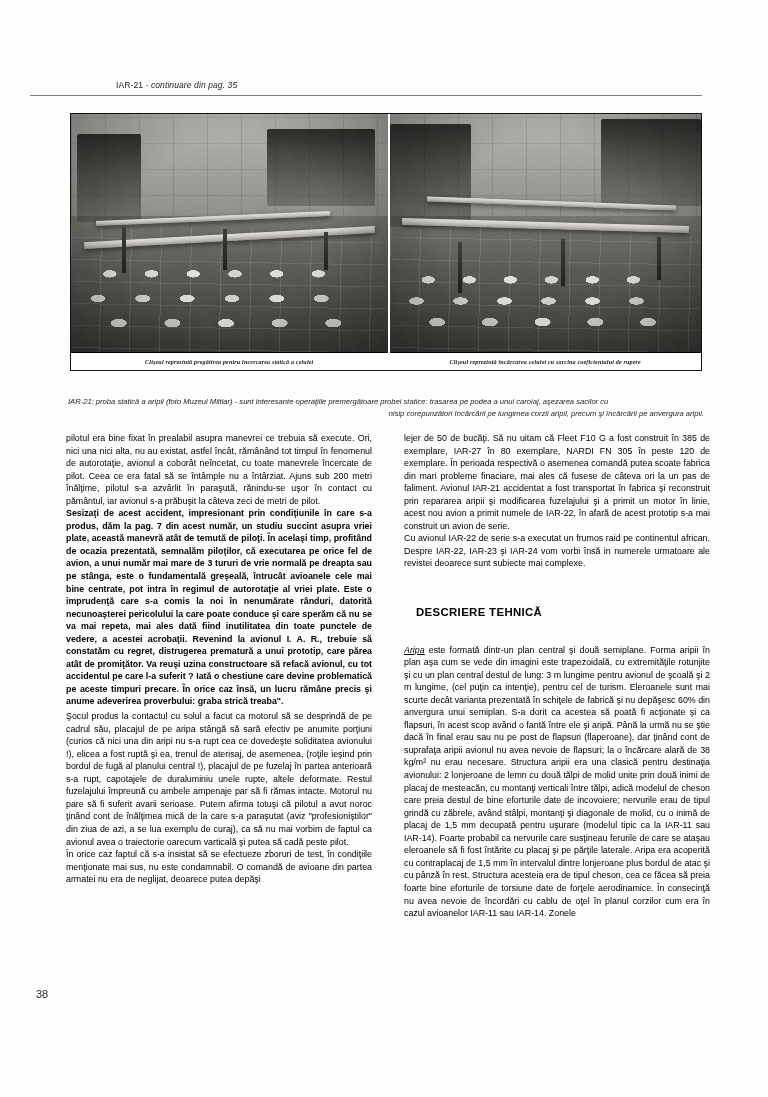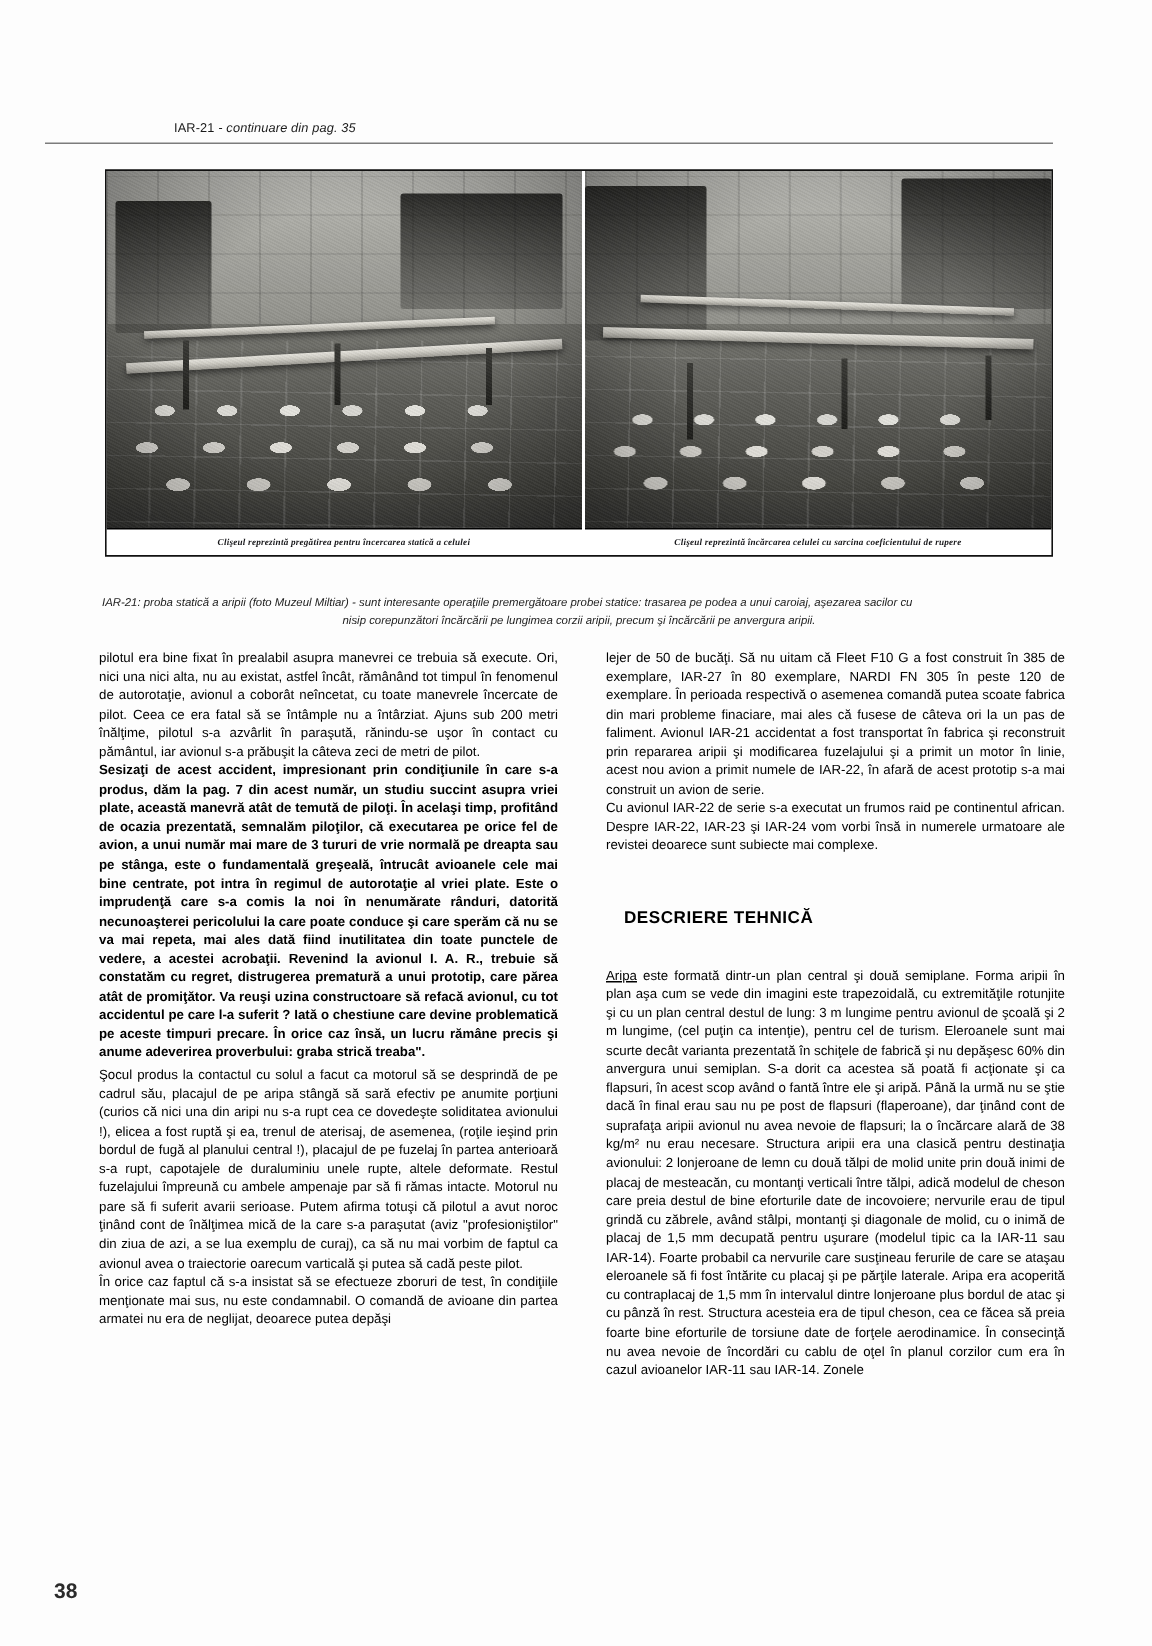--- a/index.html
+++ b/index.html
@@ -166,21 +166,21 @@
     left: 68px;
     top: 396px;
     width: 636px;
     font-size: 7.6px;
     font-style: italic;
     line-height: 11.6px;
     color: #1d1d1d;
     text-align: center;
   }
   .fig-caption .l1 { display: block; text-align: left; }
-  .fig-caption .l2 { display: block; text-align: center; }
+  .fig-caption .l2 { display: block; text-align: right; }
 
   
   .col {
     position: absolute;
     top: 432px;
     width: 306px;
     font-size: 8.85px;
     line-height: 12.55px;
     text-align: justify;
     color: #000;
@@ -196,32 +196,32 @@
     font-size: 11.4px;
     font-weight: bold;
     letter-spacing: .35px;
     margin: 12px;
     padding-top: 24px;
     padding-bottom: 13px;
     text-align: left;
   }
 
   .term {
+    font-style: italic;
     text-decoration: underline;
     margin-top: 12px;
   }
 
   
   .folio {
     position: absolute;
     left: 36px;
-    top: 1052px;
-    font-size: 14px;
+    top: 988px;
+    font-size: 11px;
     color: #2b2b2b;
-    font-weight: bold;
   }
 </style>
 </head>
 <body>
 
 <div class="page">
 
   <div class="runhead">
     <span class="rh-main">IAR-21</span><span class="rh-cont"> - continuare din pag. 35</span>
   </div>

